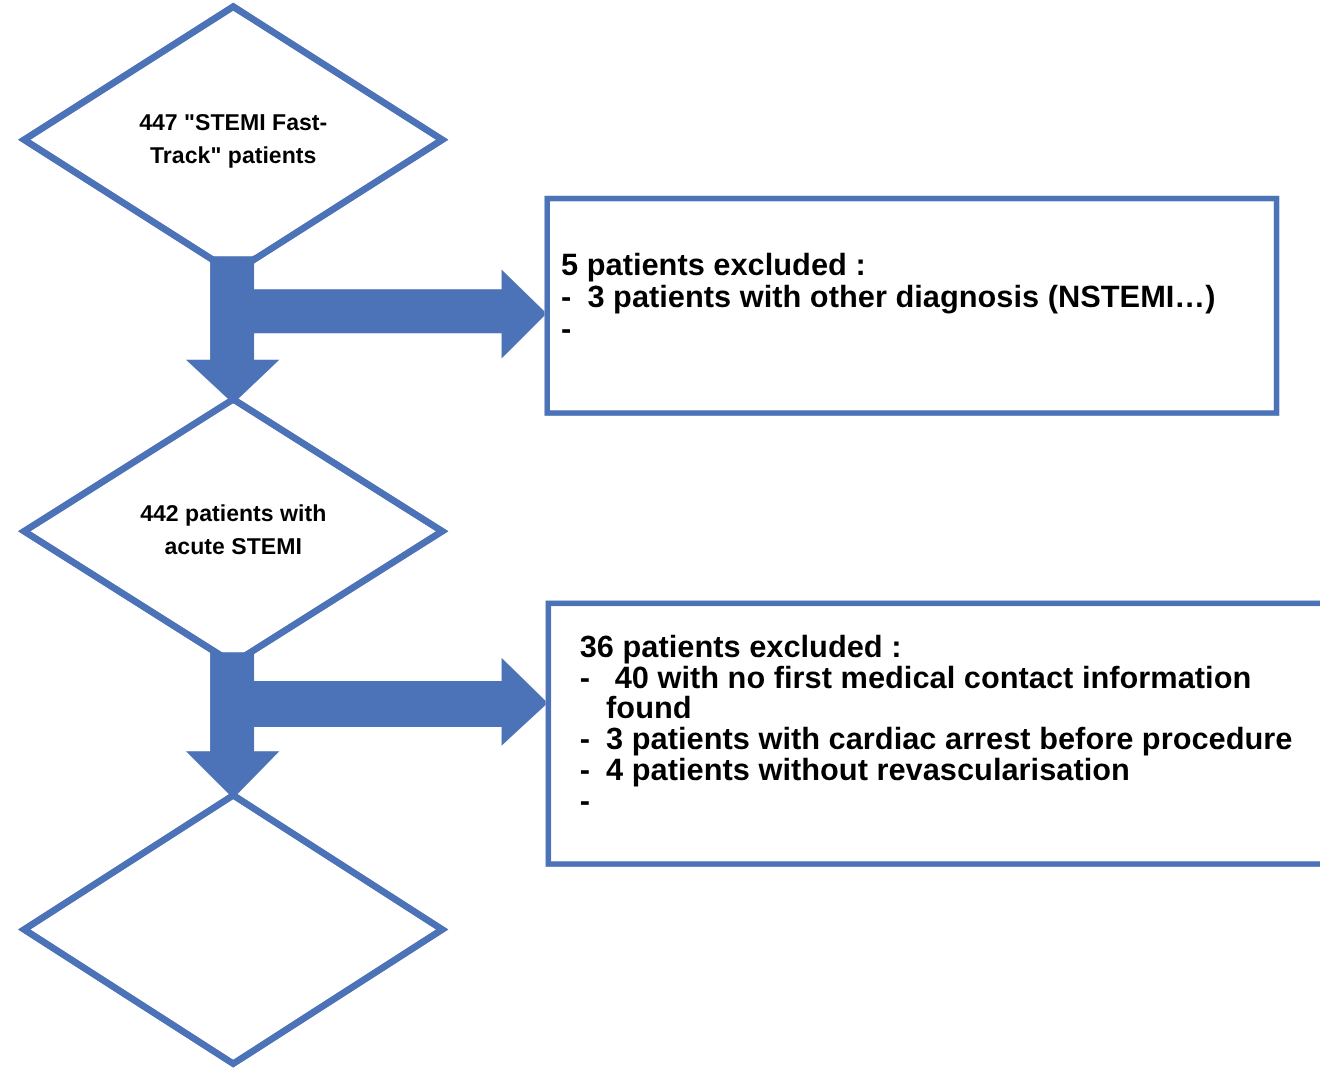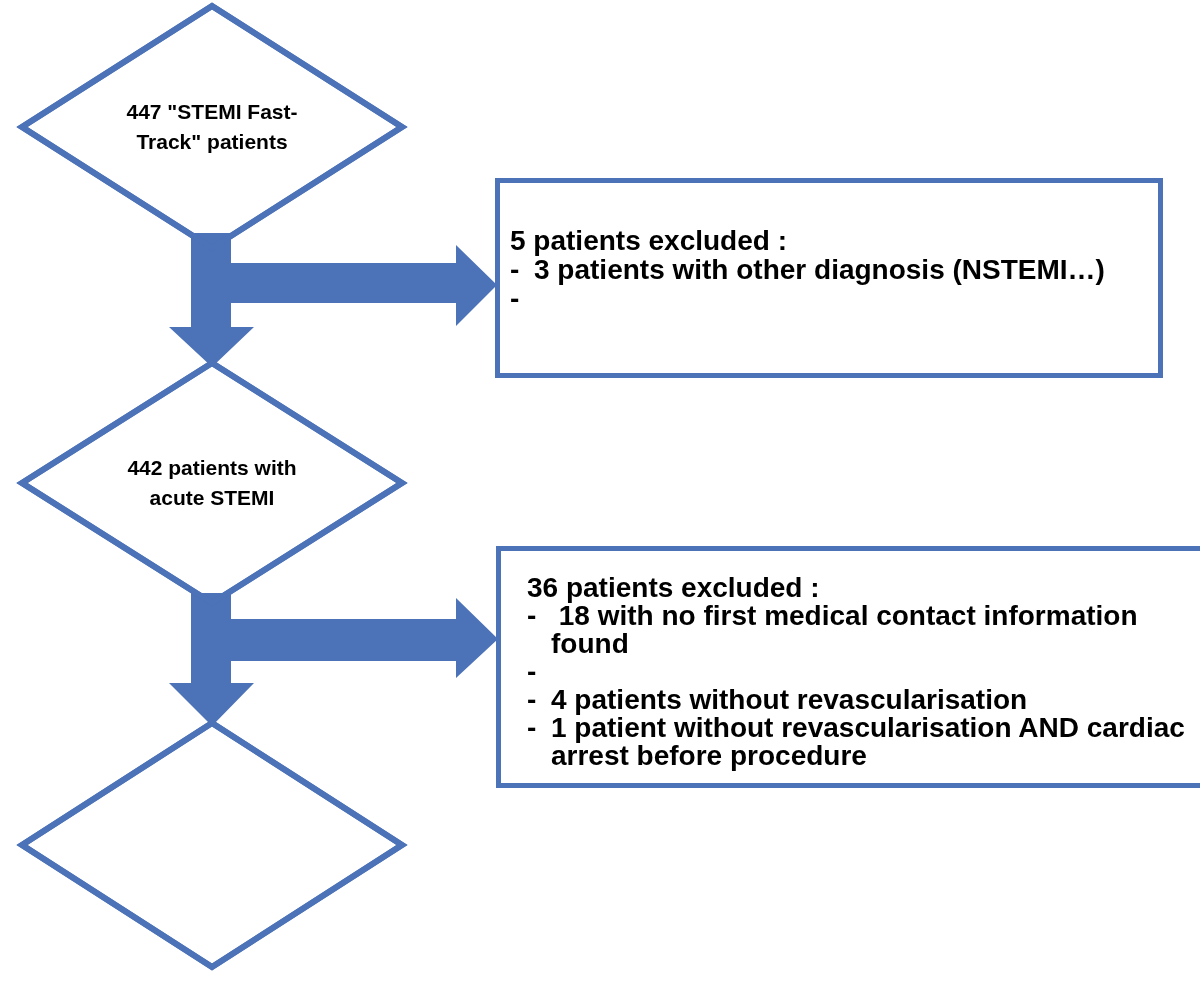--- a/index.html
+++ b/index.html
@@ -98,30 +98,29 @@
     </div>
     <div class="excl-item">
       <span class="dash">-</span>
     </div>
   </div>
 
   <div class="excl-box" id="box2">
     <div class="excl-title">36 patients excluded :</div>
     <div class="excl-item">
       <span class="dash">-</span>
-      <span class="txt"> 18 with no first medical contact information
+      <span class="txt"> 40 with no first medical contact information
 found</span>
     </div>
     <div class="excl-item">
       <span class="dash">-</span>
+      <span class="txt">3 patients with cardiac arrest before procedure</span>
     </div>
     <div class="excl-item">
       <span class="dash">-</span>
       <span class="txt">4 patients without revascularisation</span>
     </div>
     <div class="excl-item">
       <span class="dash">-</span>
-      <span class="txt">1 patient without revascularisation AND cardiac
-arrest before procedure</span>
     </div>
   </div>
 
 </div>
 
 </body></html>

